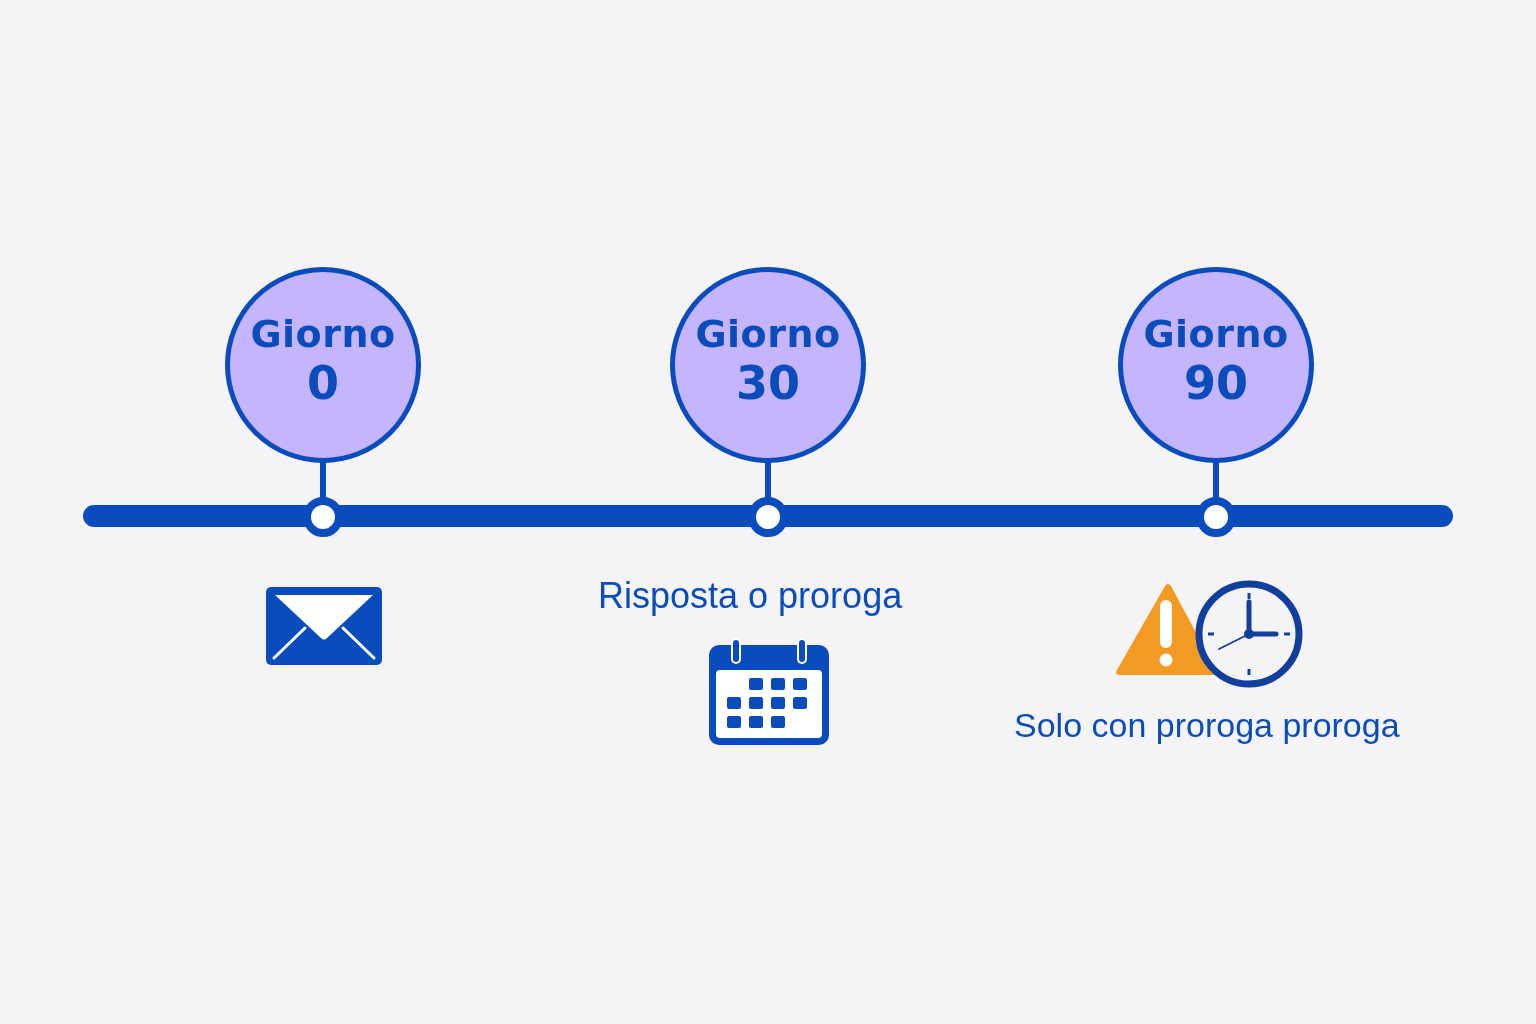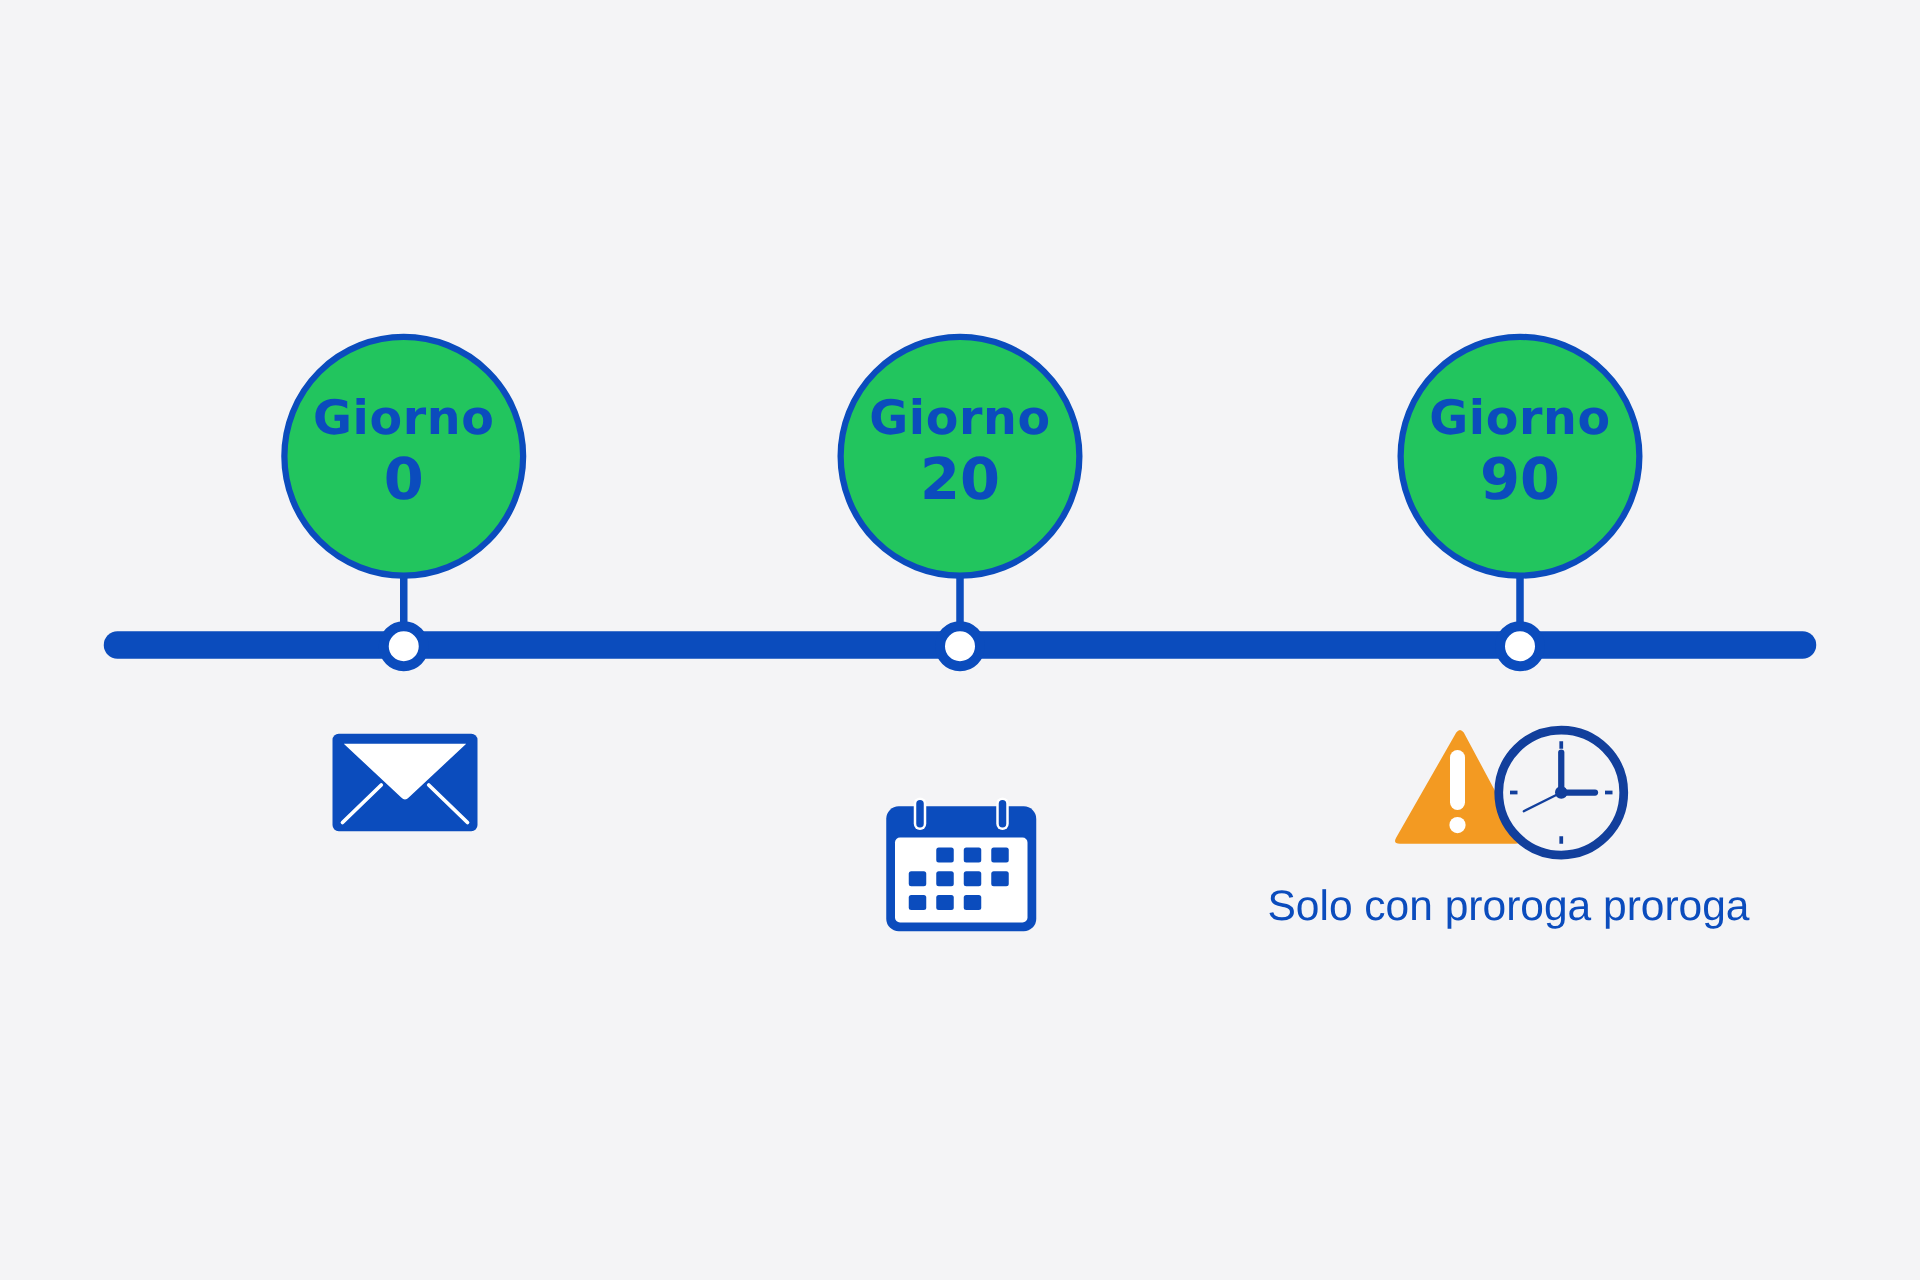--- a/index.html
+++ b/index.html
@@ -32,21 +32,21 @@
       height: 0;
     }
     .milestone-bubble {
       position: absolute;
       width: 186px;
       height: 186px;
       left: -98px;
       top: 267px;
       border: 5px solid #0b4cbd;
       border-radius: 50%;
-      background: #22c55e;
+      background: #c4b5fd;
       box-sizing: content-box;
       display: flex;
       flex-direction: column;
       align-items: center;
       justify-content: center;
       color: #0b4cbd;
       font-weight: bold;
     }
     .milestone-bubble .label {
       font-size: 38px;
@@ -106,21 +106,21 @@
       <div class="label">Giorno</div>
       <div class="day">0</div>
     </div>
     <div class="milestone-stem"></div>
     <div class="milestone-node"></div>
   </div>
 
   <div class="milestone" style="left:768px;">
     <div class="milestone-bubble">
       <div class="label">Giorno</div>
-      <div class="day">20</div>
+      <div class="day">30</div>
     </div>
     <div class="milestone-stem"></div>
     <div class="milestone-node"></div>
   </div>
 
   <div class="milestone" style="left:1216px;">
     <div class="milestone-bubble">
       <div class="label">Giorno</div>
       <div class="day">90</div>
     </div>
@@ -128,20 +128,21 @@
     <div class="milestone-node"></div>
   </div>
 
   <svg class="icon" style="left:265px; top:586px;" width="118" height="80" viewBox="0 0 118 80">
     <rect x="1" y="1" width="116" height="78" rx="5" ry="5" fill="#0b4cbd"></rect>
     <path d="M10 9 L108 9 L62 52 Q59 55 56 52 Z" fill="#ffffff"></path>
     <line x1="9" y1="72" x2="40" y2="42" stroke="#ffffff" stroke-width="3" stroke-linecap="round"></line>
     <line x1="109" y1="72" x2="78" y2="42" stroke="#ffffff" stroke-width="3" stroke-linecap="round"></line>
   </svg>
 
+  <div class="caption caption-blue" style="left:598px; top:575px;">Risposta o proroga</div>
 
   <svg class="icon" style="left:708px; top:636px;" width="122" height="110" viewBox="0 0 122 110">
     <rect x="1" y="9" width="120" height="100" rx="10" ry="10" fill="#0b4cbd"></rect>
     <rect x="8" y="34" width="106" height="68" rx="4" ry="4" fill="#ffffff"></rect>
     <rect x="23" y="2" width="10" height="26" rx="5" fill="#ffffff"></rect>
     <rect x="25" y="4" width="6" height="22" rx="3" fill="#0b4cbd"></rect>
     <rect x="89" y="2" width="10" height="26" rx="5" fill="#ffffff"></rect>
     <rect x="91" y="4" width="6" height="22" rx="3" fill="#0b4cbd"></rect>
 
     <rect x="41" y="42" width="14" height="12" rx="2" fill="#0b4cbd"></rect>

